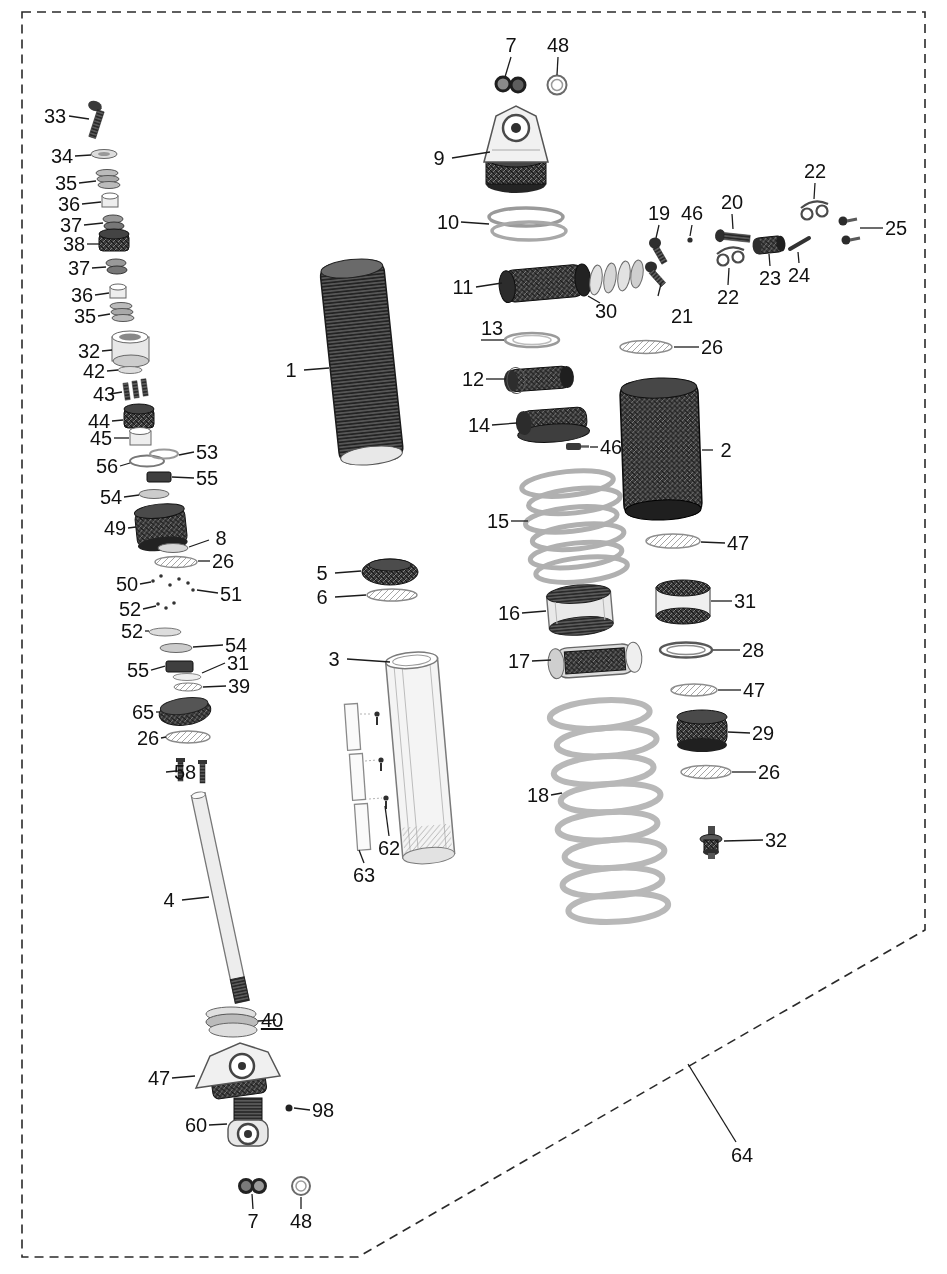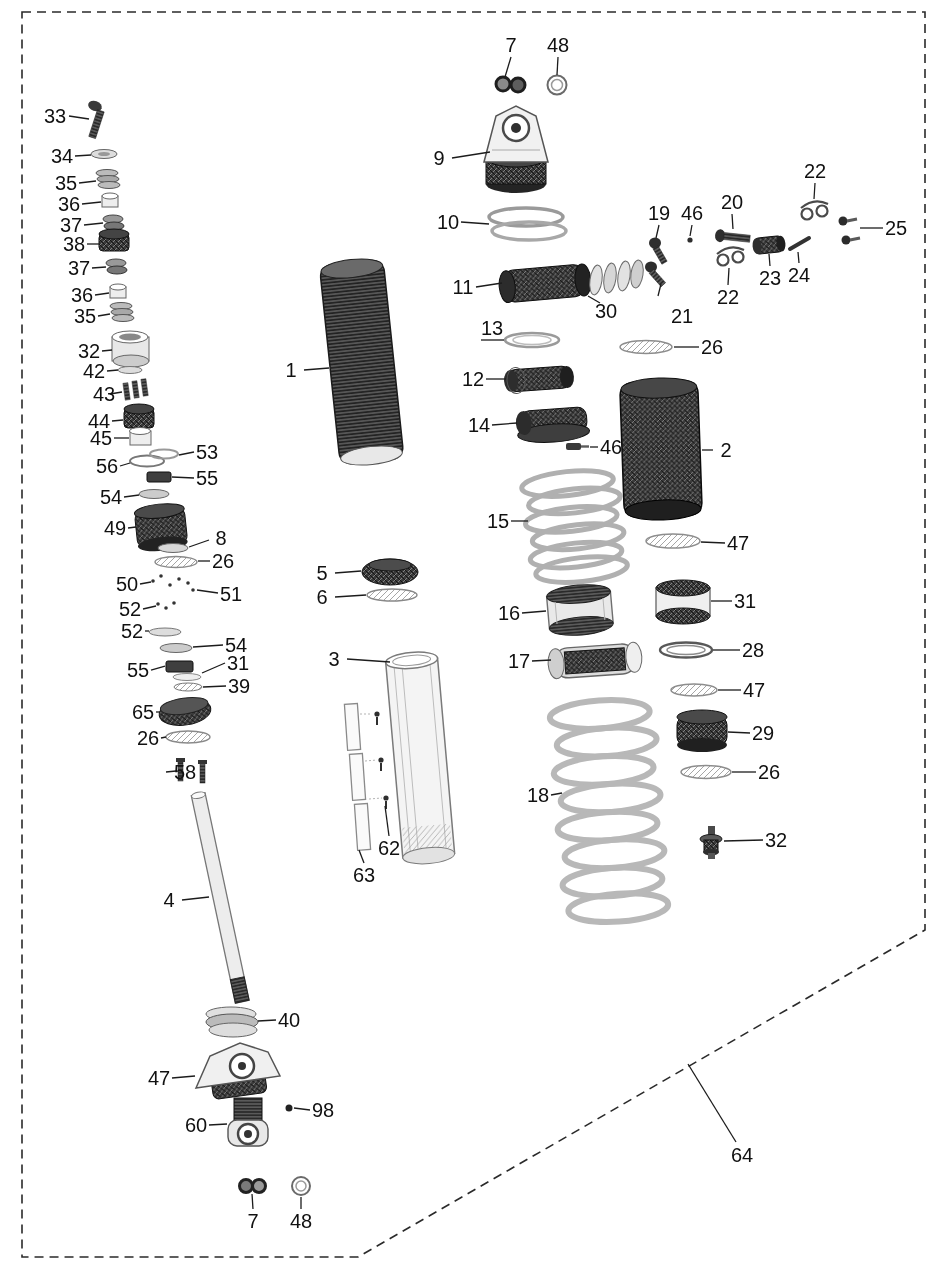--- a/index.html
+++ b/index.html
@@ -533,21 +533,21 @@
       <span class="part-label" style="left: 130px; top: 609px;">52</span>
       <span class="part-label" style="left: 132px; top: 631px;">52</span>
       <span class="part-label" style="left: 236px; top: 645px;">54</span>
       <span class="part-label" style="left: 138px; top: 670px;">55</span>
       <span class="part-label" style="left: 238px; top: 663px;">31</span>
       <span class="part-label" style="left: 239px; top: 686px;">39</span>
       <span class="part-label" style="left: 143px; top: 712px;">65</span>
       <span class="part-label" style="left: 148px; top: 738px;">26</span>
       <span class="part-label" style="left: 153px; top: 772px; margin-left: 32px;">58</span>
       <span class="part-label" style="left: 169px; top: 900px;">4</span>
-      <span class="part-label" style="left: 289px; top: 1020px;">40</span>
+      <span class="part-label" style="left: 272px; top: 1020px; text-decoration: underline;">40</span>
       <span class="part-label" style="left: 159px; top: 1078px;">47</span>
       <span class="part-label" style="left: 196px; top: 1125px;">60</span>
       <span class="part-label" style="left: 323px; top: 1110px;">98</span>
       <span class="part-label" style="left: 253px; top: 1221px;">7</span>
       <span class="part-label" style="left: 301px; top: 1221px;">48</span>
       <span class="part-label" style="left: 291px; top: 370px;">1</span>
       <span class="part-label" style="left: 322px; top: 573px;">5</span>
       <span class="part-label" style="left: 322px; top: 597px;">6</span>
       <span class="part-label" style="left: 334px; top: 659px;">3</span>
       <span class="part-label" style="left: 389px; top: 848px;">62</span>

